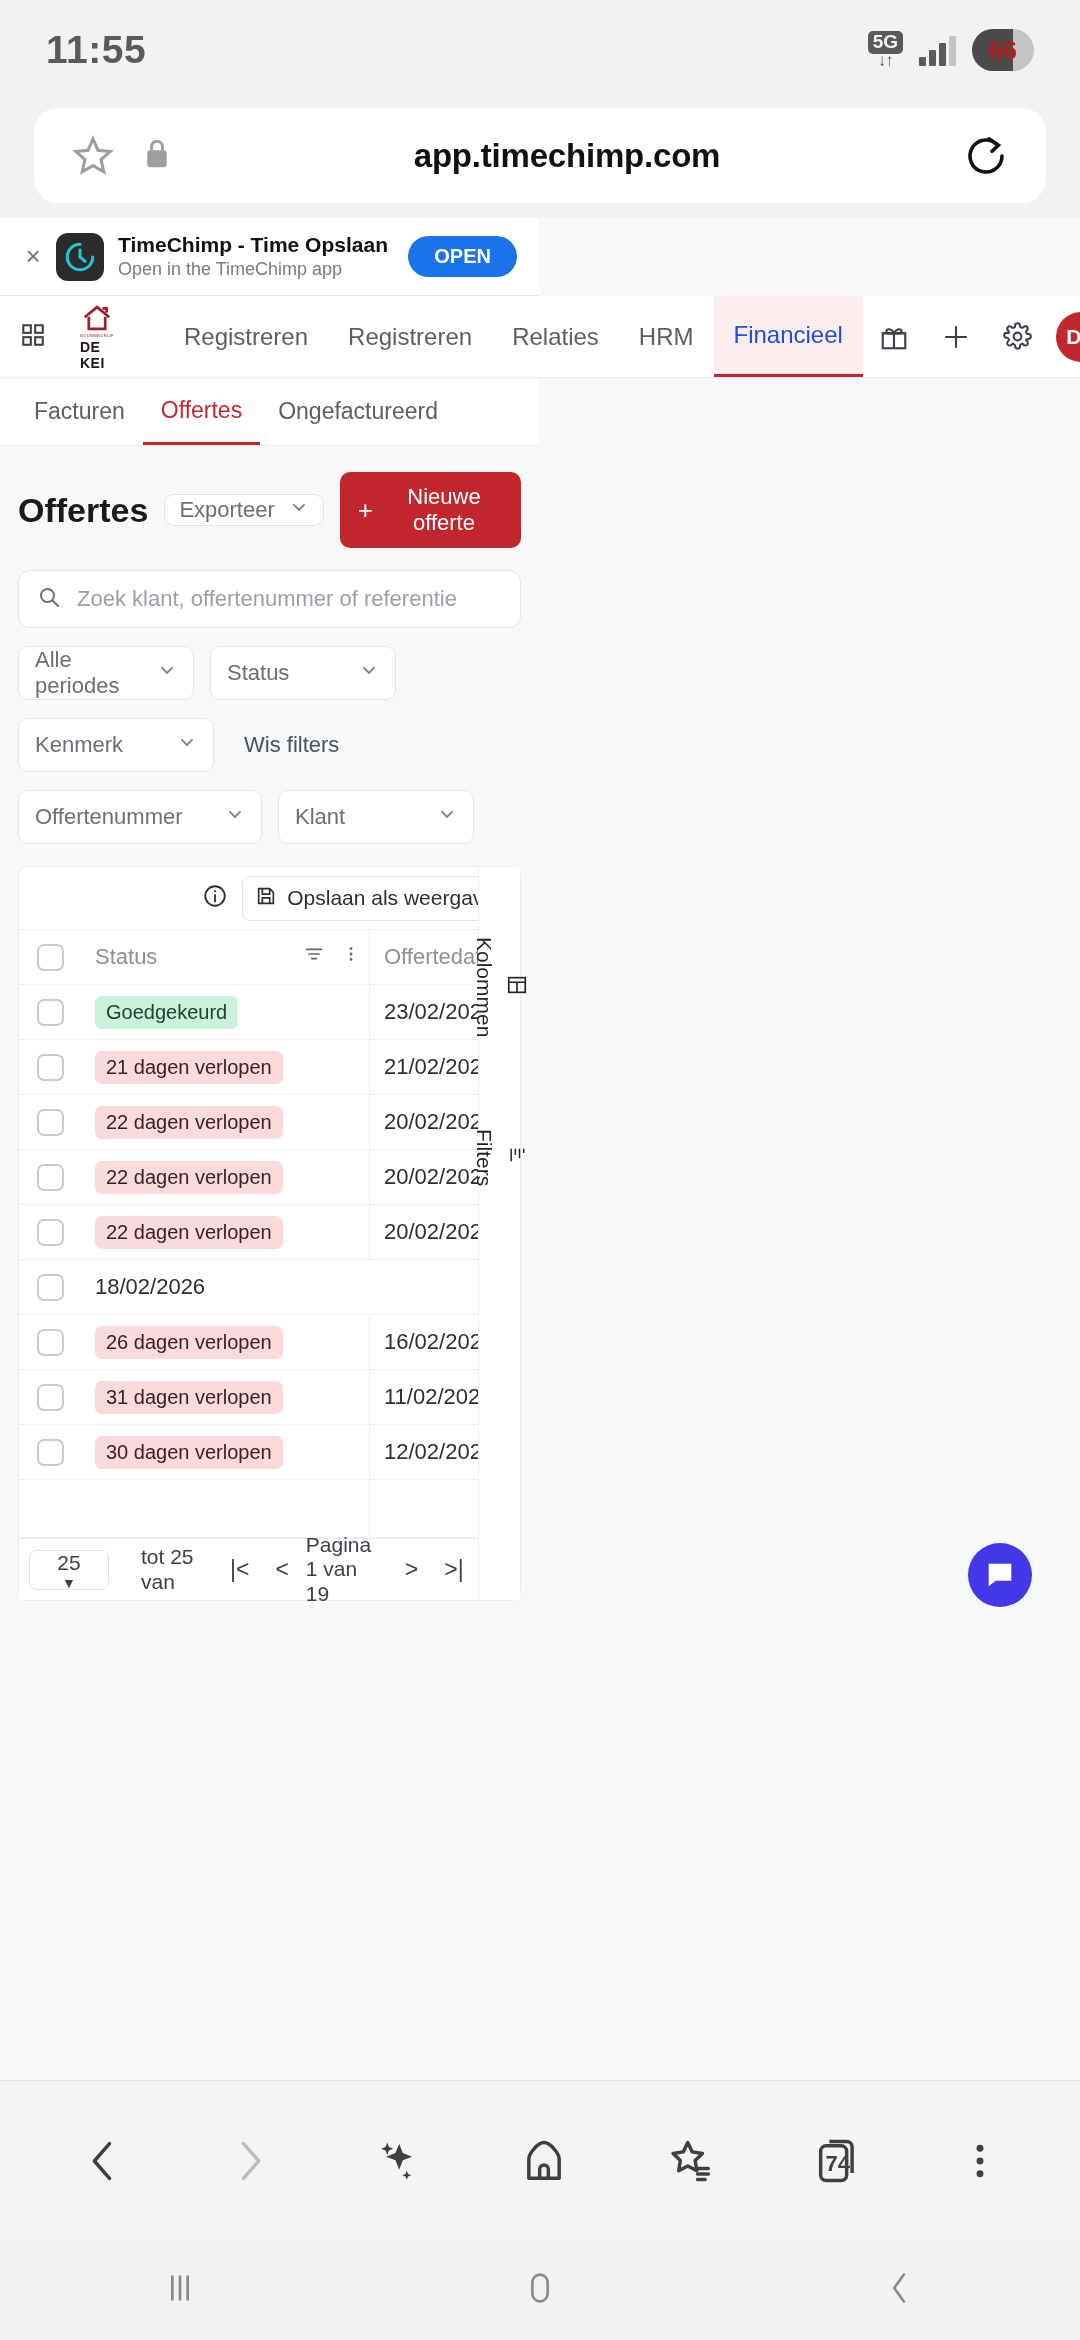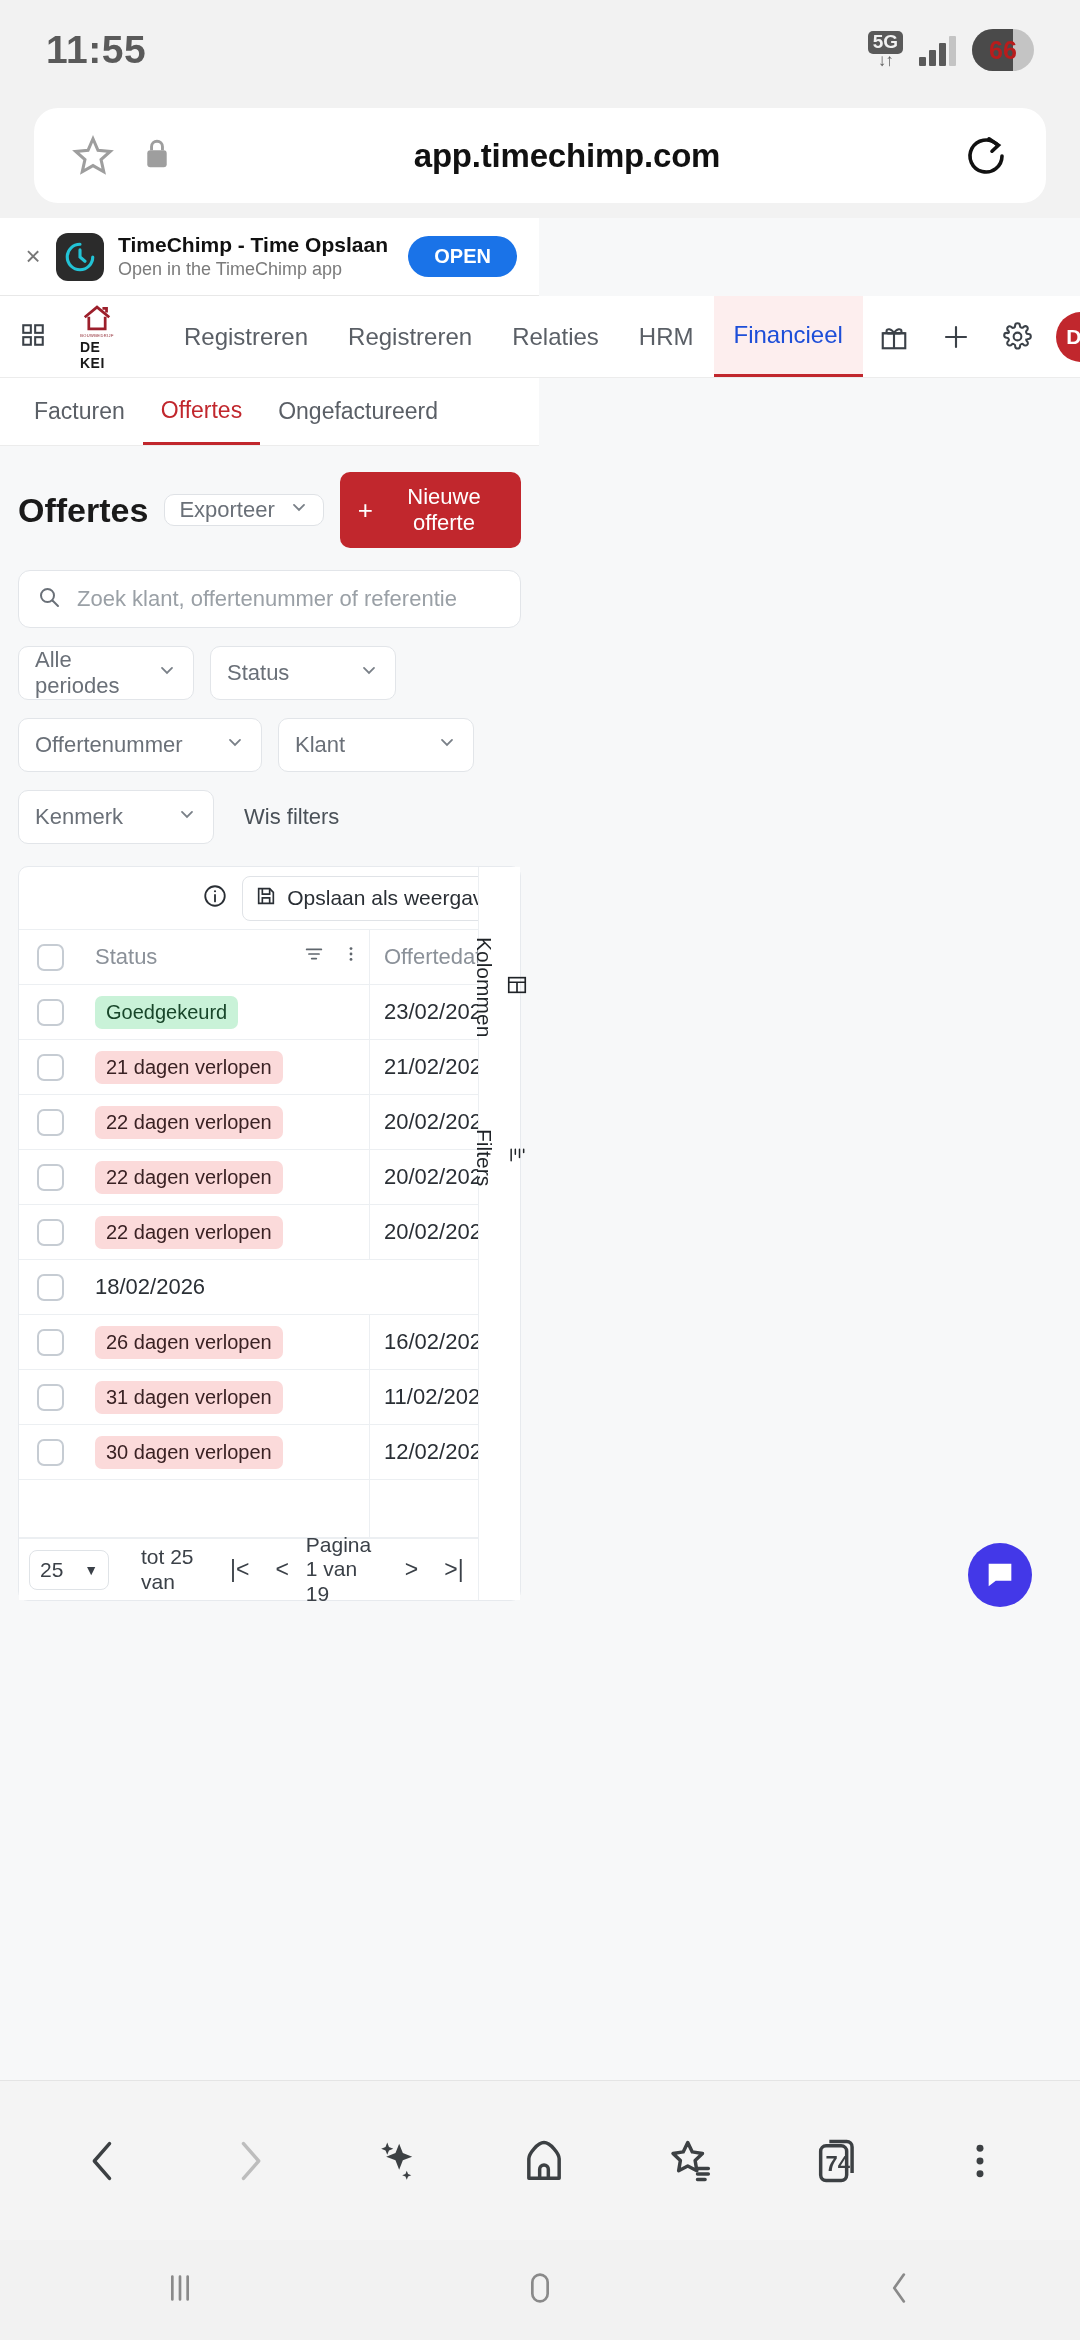--- a/index.html
+++ b/index.html
@@ -210,21 +210,21 @@
   .badge.red { background:#fbdada; color:#3a2224; }
   .trow.empty { height:58px; }
 
   .tfoot {
     display:flex; align-items:center; height:62px; border-top:1px solid #eceff2;
     background:#fff; padding-left:10px; font-size:21px; color:#3b4148;
   }
   .pagesel {
     width:80px; height:40px; border:1px solid #dfe3e7; border-radius:8px; background:#fff;
     display:flex; align-items:center; justify-content:space-between; padding:0 10px;
-    font-size:21px; color:#3b4148;
+    font-size:21px; color:#3b4148;flex-direction:column;
   }
   .pagesel .tri { font-size:14px; }
   .foot-of { margin-left:32px; width:62px; line-height:1.15; font-size:21px; }
   .foot-nav { display:flex; align-items:center; gap:0; margin-left:14px; }
   .foot-nav span { padding:0 13px; font-size:23px; color:#3b4148; }
   .foot-page { width:72px; line-height:1.15; font-size:21px; margin-left:4px;}
 
   
   .siderail {
     position:absolute; top:0; right:0; width:42px; height:100%;
@@ -428,48 +428,48 @@
           <span>Status</span>
           <span>
             <svg width="20" height="20" viewBox="0 0 24 24" fill="none" stroke="#7a8088" stroke-width="2.2" stroke-linecap="round">
                 <polyline points="6,9.5 12,15.5 18,9.5"></polyline>
               </svg>
           </span>
         </div>
       </div>
 
       <div class="filterrow">
+        <div class="fdrop w5">
+          <span>Kenmerk</span>
+          <span>
+            <svg width="20" height="20" viewBox="0 0 24 24" fill="none" stroke="#7a8088" stroke-width="2.2" stroke-linecap="round">
+                <polyline points="6,9.5 12,15.5 18,9.5"></polyline>
+              </svg>
+          </span>
+        </div>
+        <div class="wis">Wis filters</div>
+      </div>
+
+      <div class="filterrow">
         <div class="fdrop w3">
           <span>Offertenummer</span>
           <span>
             <svg width="20" height="20" viewBox="0 0 24 24" fill="none" stroke="#7a8088" stroke-width="2.2" stroke-linecap="round">
                 <polyline points="6,9.5 12,15.5 18,9.5"></polyline>
               </svg>
           </span>
         </div>
         <div class="fdrop w4">
           <span>Klant</span>
           <span>
             <svg width="20" height="20" viewBox="0 0 24 24" fill="none" stroke="#7a8088" stroke-width="2.2" stroke-linecap="round">
                 <polyline points="6,9.5 12,15.5 18,9.5"></polyline>
               </svg>
           </span>
         </div>
-      </div>
-
-      <div class="filterrow">
-        <div class="fdrop w5">
-          <span>Kenmerk</span>
-          <span>
-            <svg width="20" height="20" viewBox="0 0 24 24" fill="none" stroke="#7a8088" stroke-width="2.2" stroke-linecap="round">
-                <polyline points="6,9.5 12,15.5 18,9.5"></polyline>
-              </svg>
-          </span>
-        </div>
-        <div class="wis">Wis filters</div>
       </div>
 
       <div class="tablecard">
 
         <div class="tc-top">
           <span>
             <svg width="26" height="26" viewBox="0 0 24 24" fill="none" stroke="#2a2f35" stroke-width="1.7">
               <circle cx="12" cy="12" r="9"></circle>
                 <path d="M12 11v6" stroke-linecap="round"></path>
                 <circle cx="12" cy="7.6" r="1" fill="#2a2f35" stroke="none"></circle>

